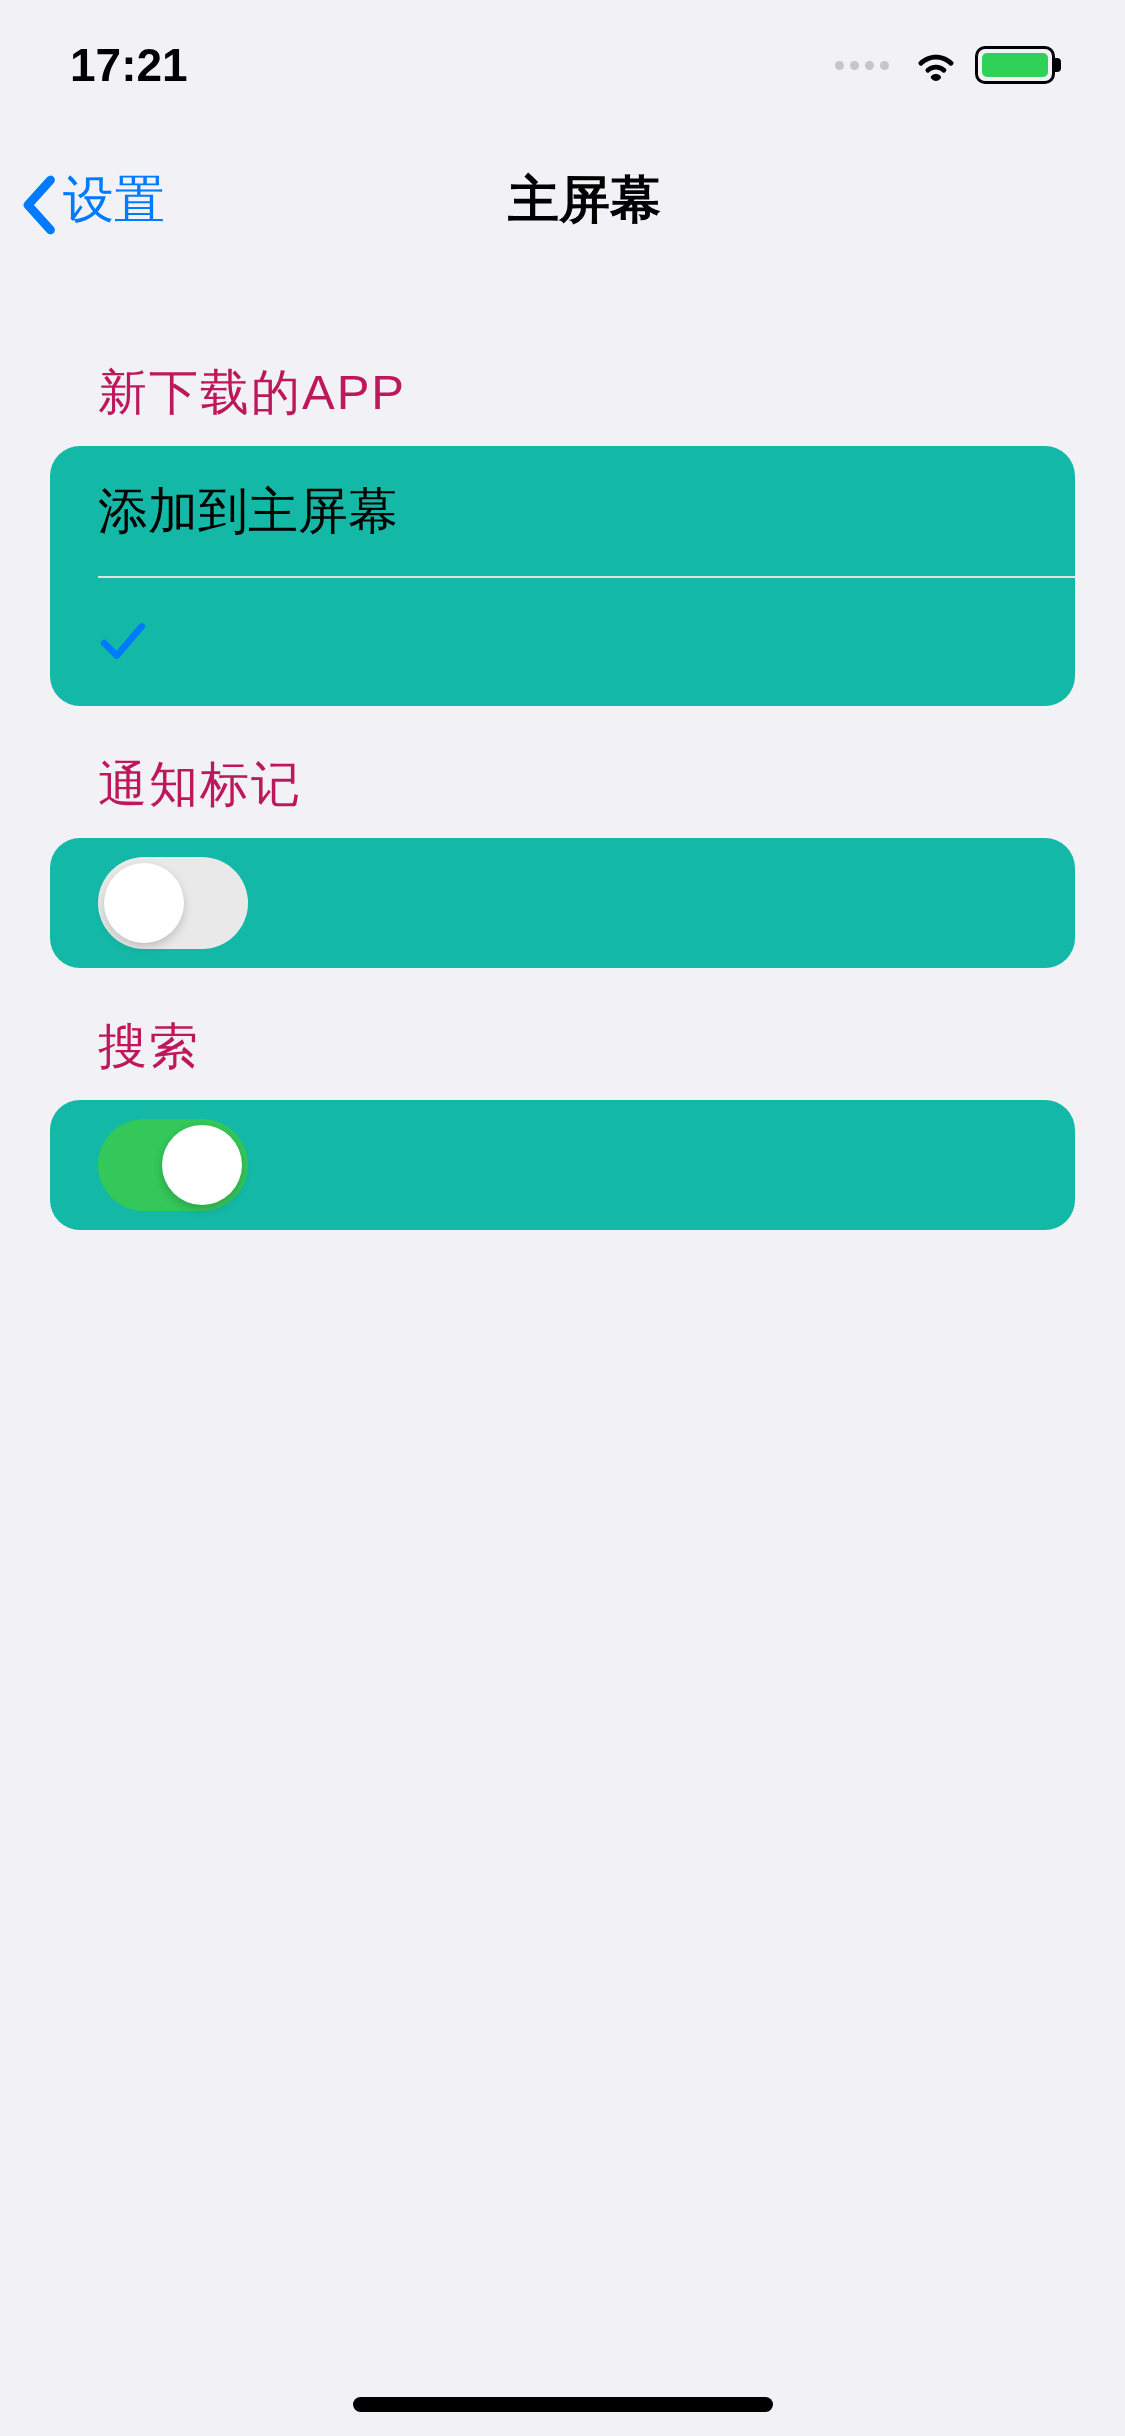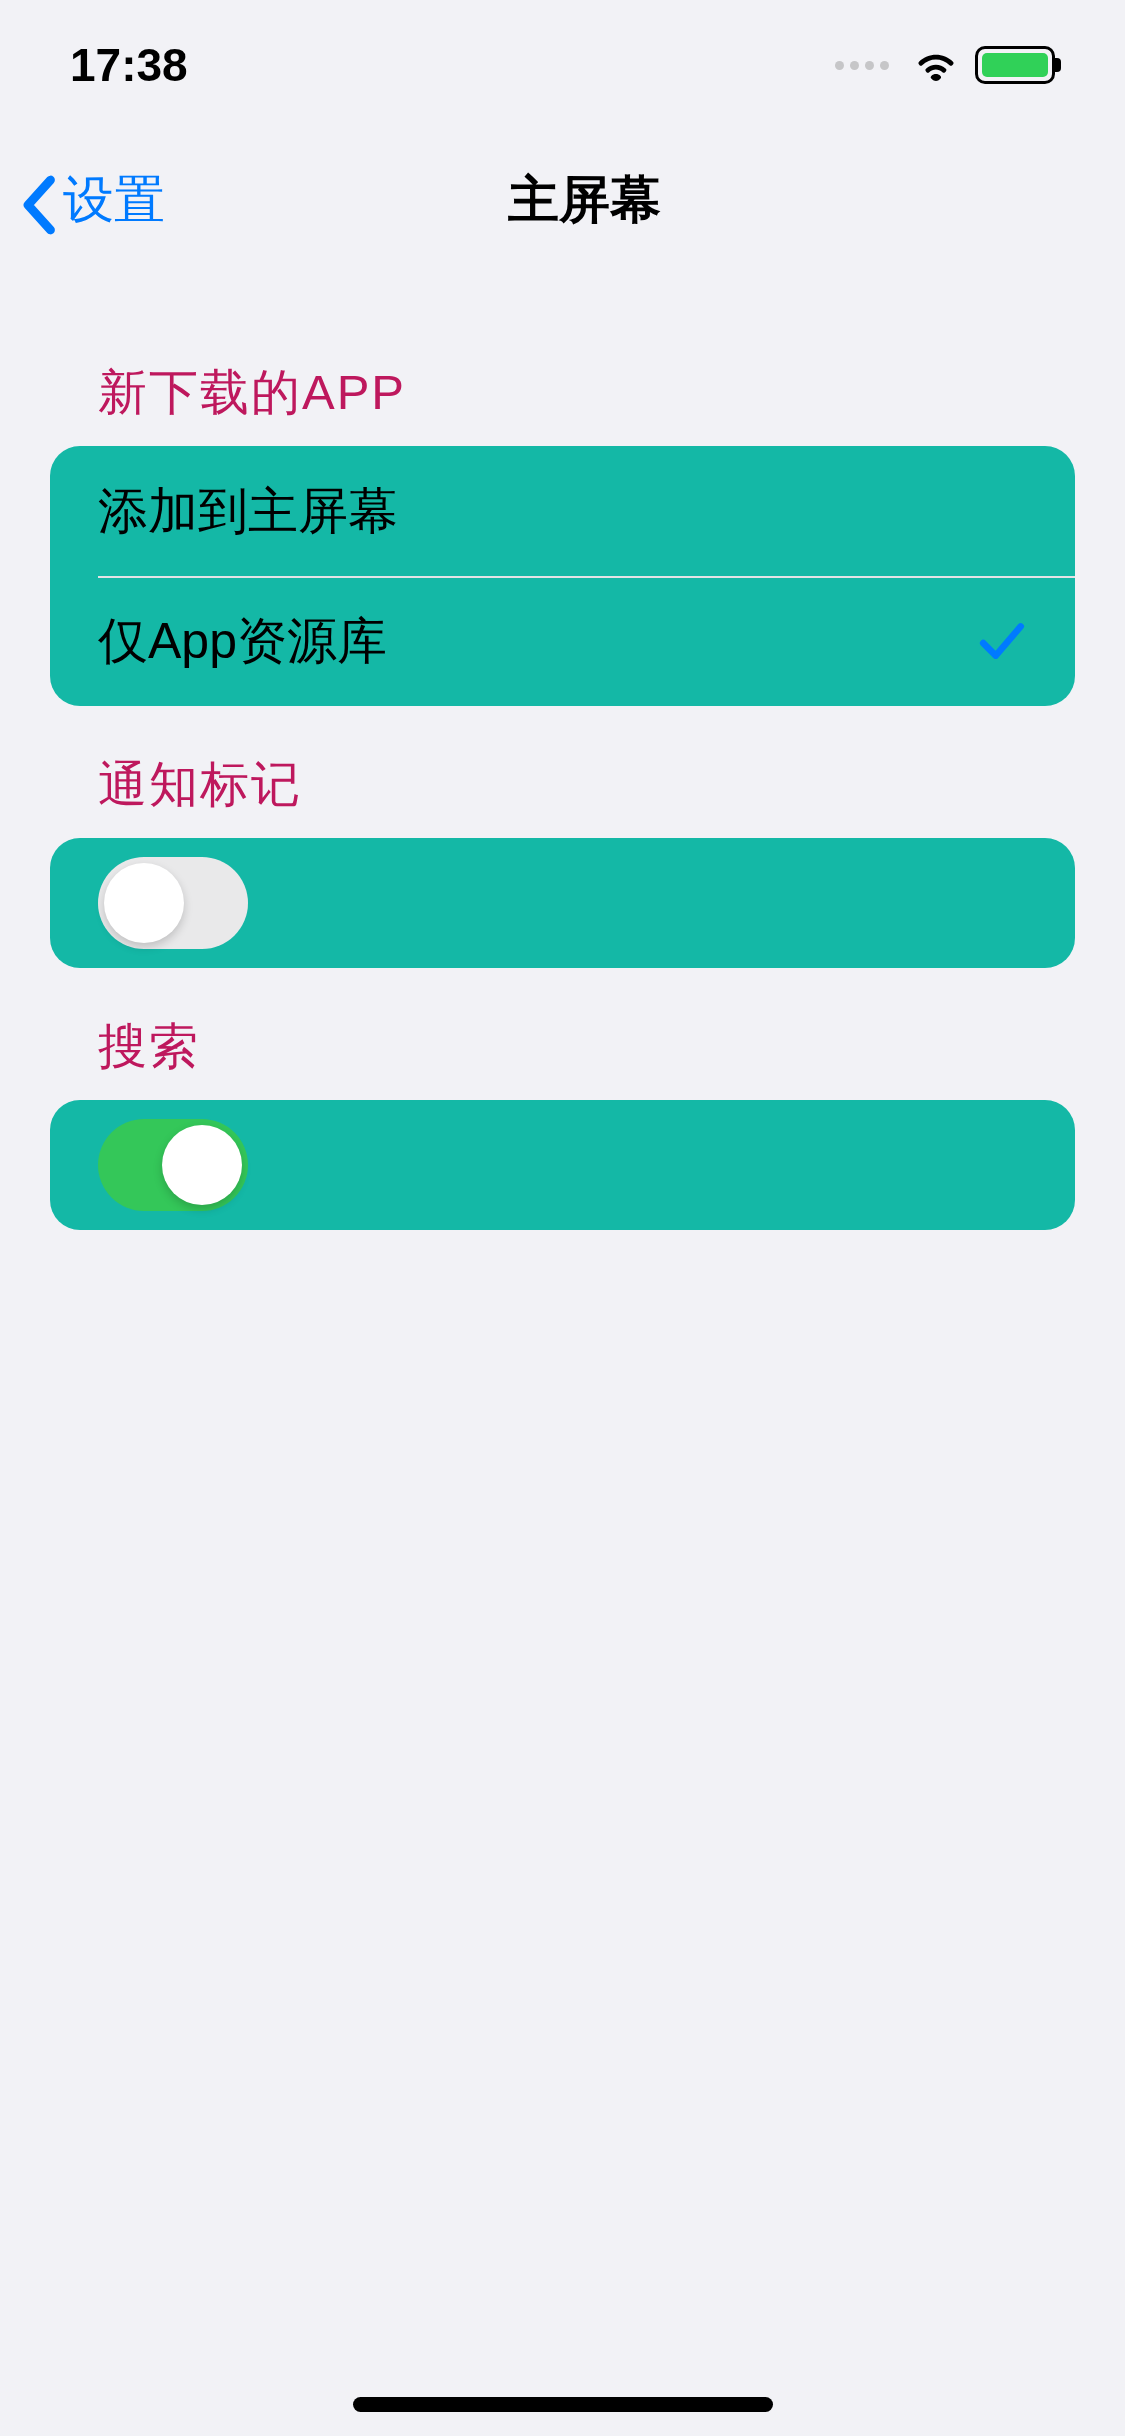--- a/index.html
+++ b/index.html
@@ -205,21 +205,21 @@
       width: 420px;
       height: 15px;
       background: #000;
       border-radius: 20px;
     }
   </style>
 </head>
 <body>
 
 <div class="status-bar">
-  <div class="status-time">17:38</div>
+  <div class="status-time">17:21</div>
   <div class="status-right">
     <div class="dots">
       <div class="dot"></div>
         <div class="dot"></div>
         <div class="dot"></div>
         <div class="dot"></div>
     </div>
     <div class="wifi-icon">
       <svg width="46" height="34" viewBox="0 0 24 18">
         <path fill="#000" d="M12 17.5c-.8 0-1.5-.3-2.1-.9l-.4-.4c-.4-.4-.4-1 0-1.4 1.4-1.4 3.5-1.4 4.9 0 .4.4.4 1 0 1.4l-.4.4c-.5.6-1.2.9-2 .9zM6.7 12.4c-.4-.4-.4-1 0-1.4 2.9-2.9 7.6-2.9 10.5 0 .4.4.4 1 0 1.4l-.4.4c-.4.4-1 .4-1.4 0-2-1.9-5-1.9-7 0-.4.4-1 .4-1.4 0l-.3-.4zM3 8.7c-.4-.4-.4-1 0-1.4 5-4.9 13-4.9 18 0 .4.4.4 1 0 1.4l-.4.4c-.4.4-1 .4-1.4 0-4.1-4-10.4-4-14.5 0-.4.4-1 .4-1.4 0L3 8.7z"></path>
@@ -245,21 +245,20 @@
 
 <div class="content">
 
   <div class="section">
     <div class="section-header">新下载的APP</div>
     <div class="group">
       <div class="row">
         <div class="row-label">添加到主屏幕</div>
       </div>
       <div class="row">
-        <div class="row-label">仅App资源库</div>
         <span class="checkmark">
           <svg width="50" height="44" viewBox="0 0 24 20">
             <path d="M3 11 L9 17 L21 3" stroke="#007aff" stroke-width="3.2" fill="none" stroke-linecap="round" stroke-linejoin="round"></path>
           </svg>
         </span>
       </div>
     </div>
   </div>
 
   <div class="section">

